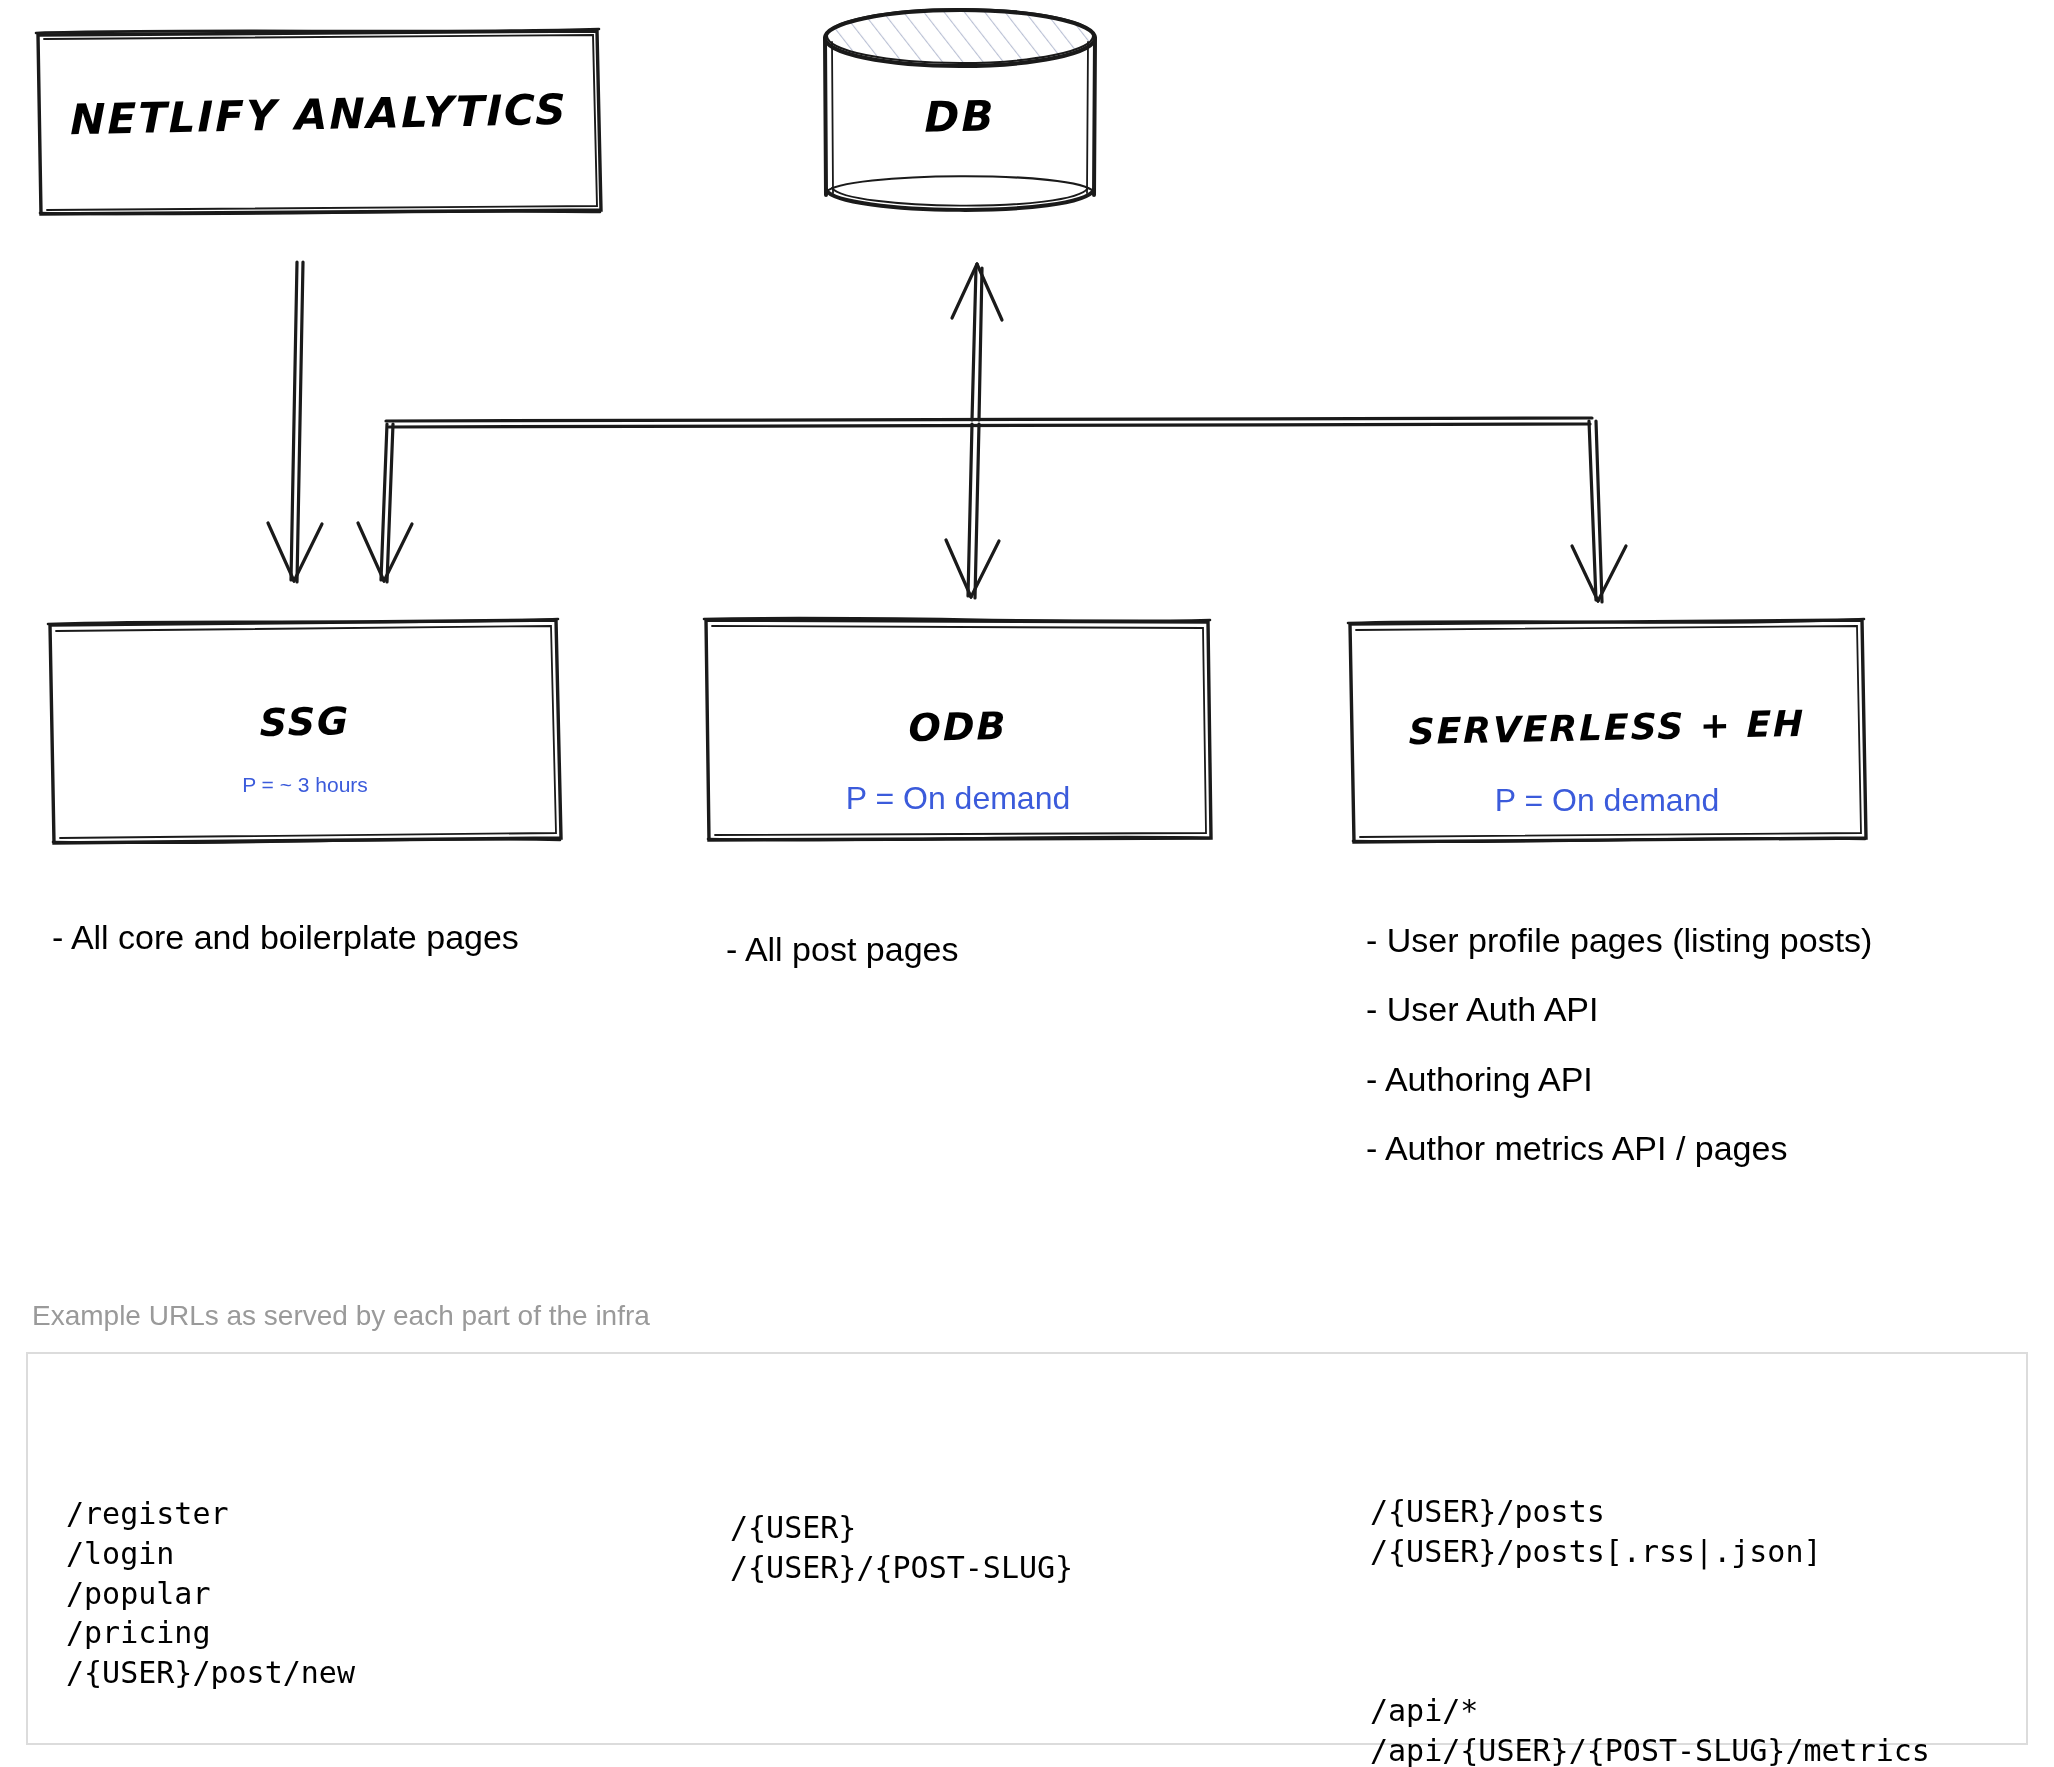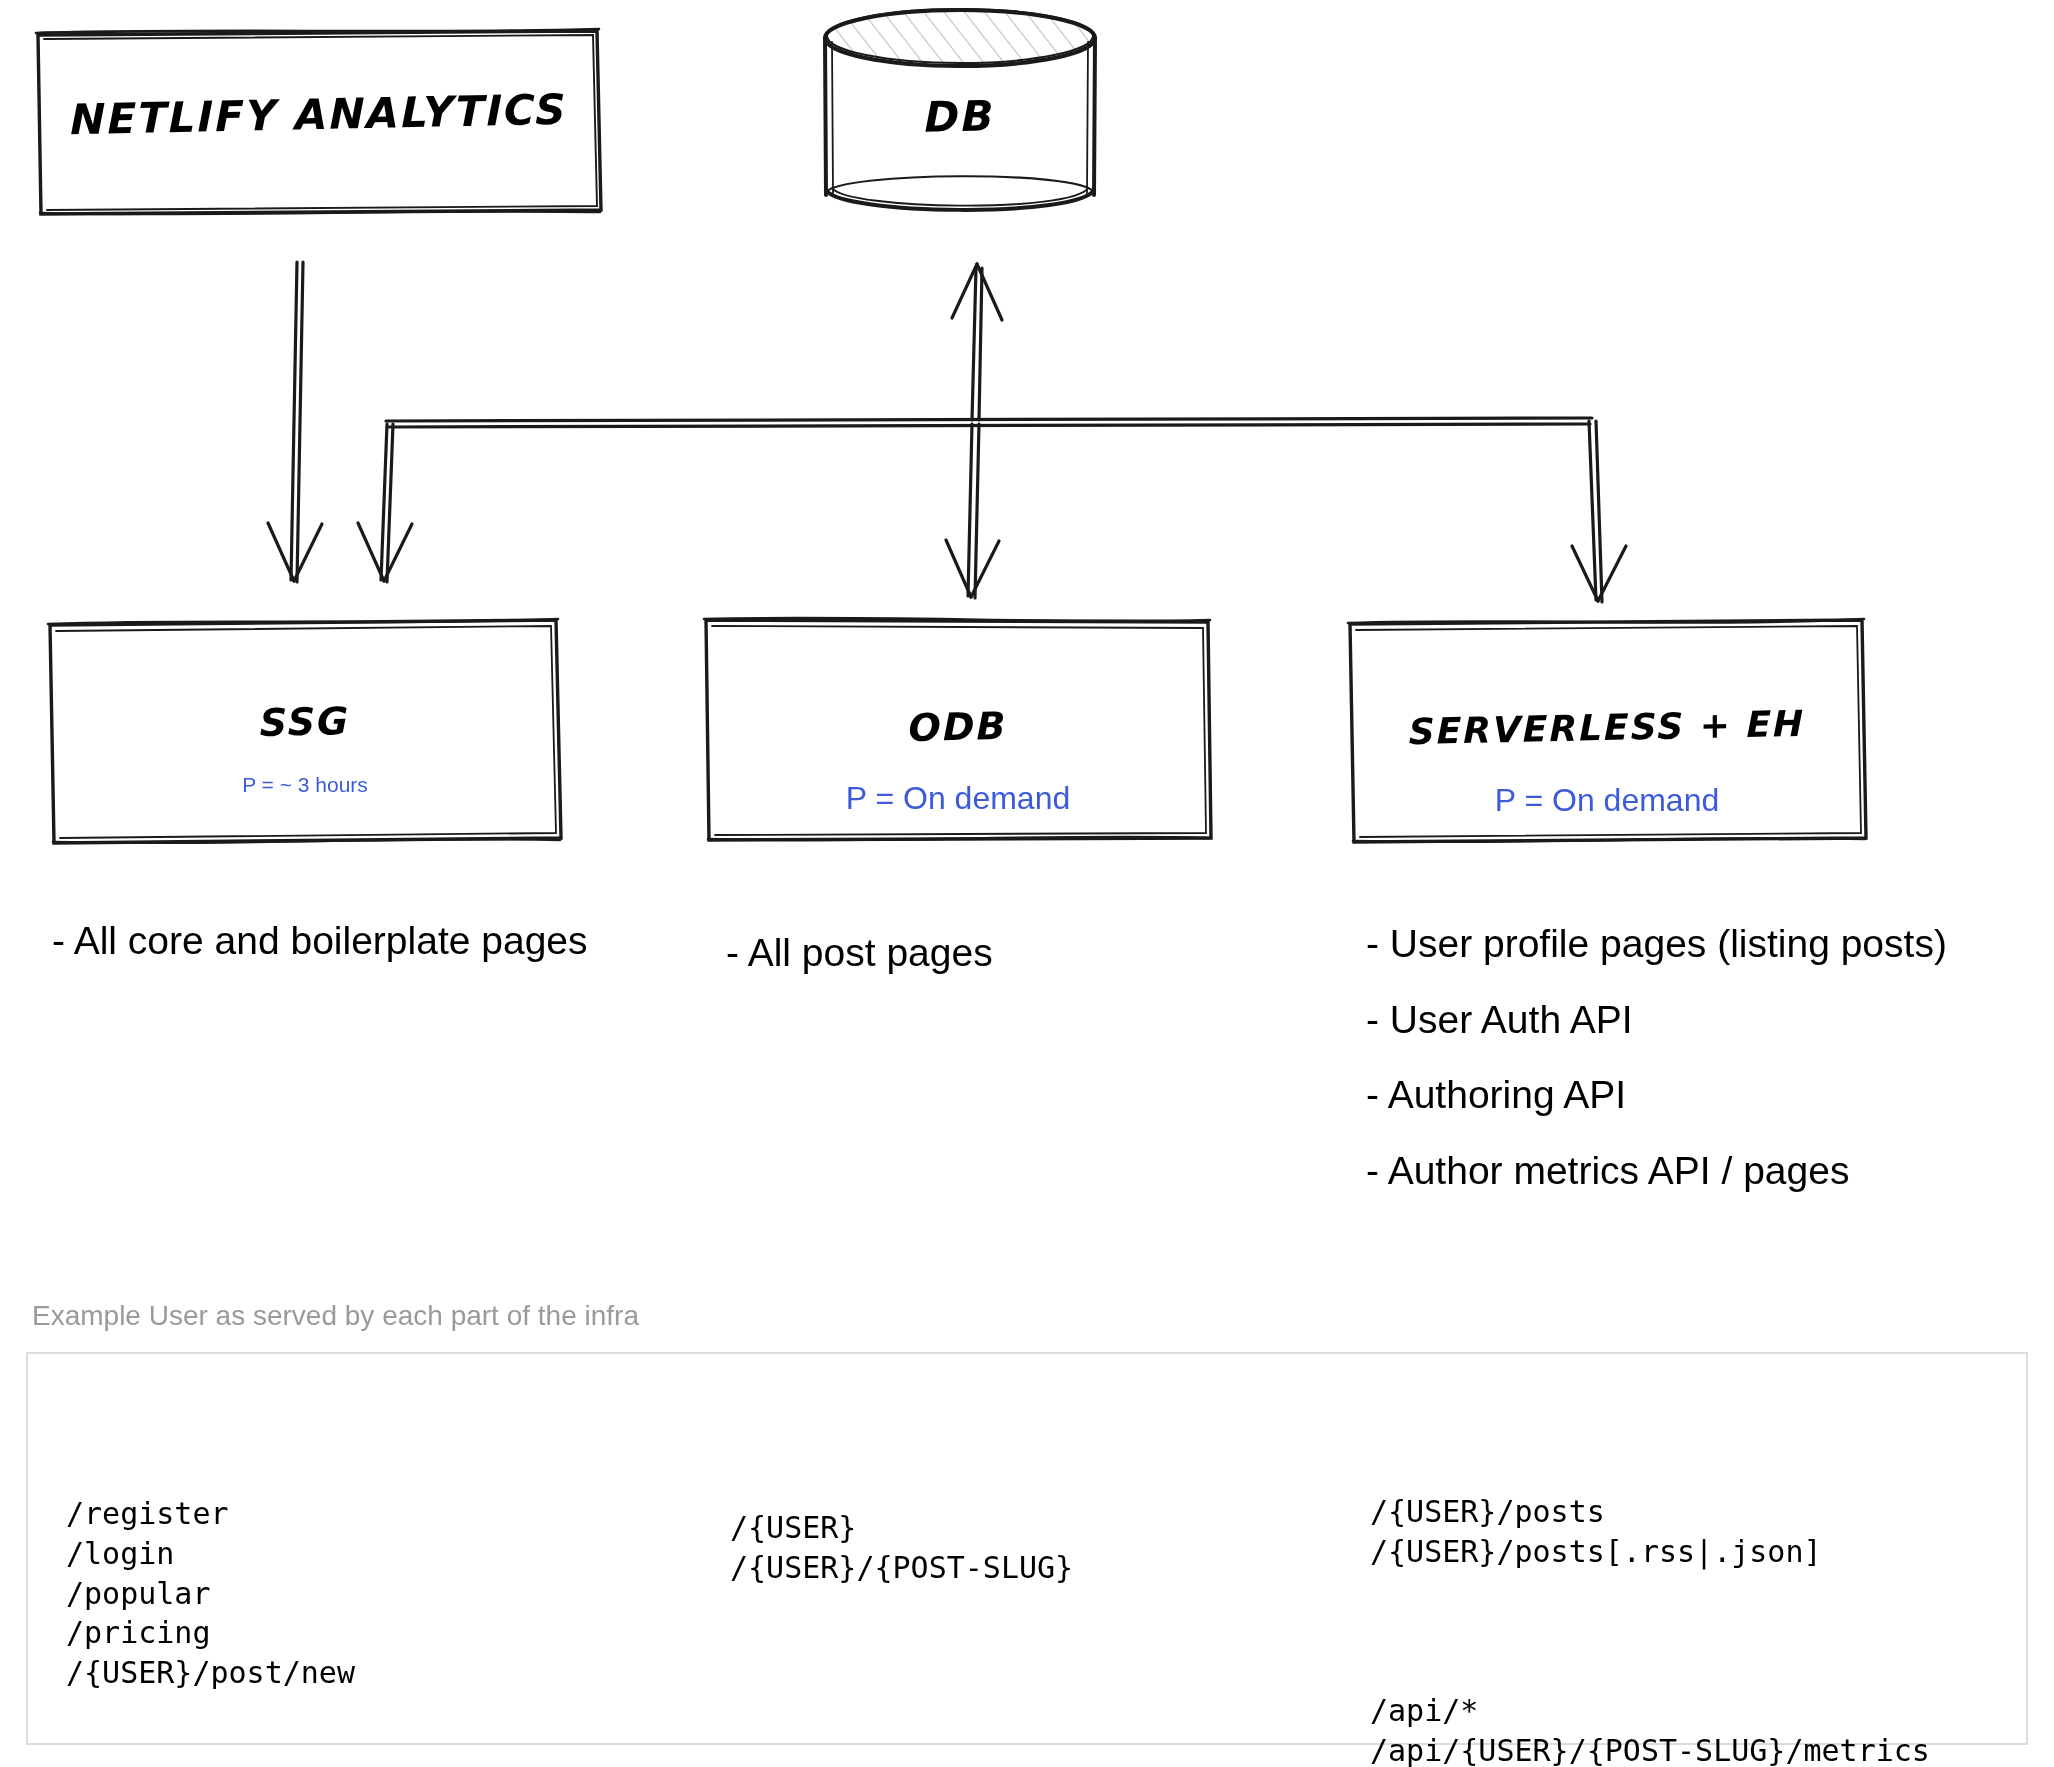--- a/index.html
+++ b/index.html
@@ -50,21 +50,21 @@
   .period {
     color: #3b5bdb;
     font-family: "Liberation Sans", sans-serif;
     font-weight: 400;
   }
 
   .bullets {
     position: absolute;
     color: #000000;
     font-family: "Liberation Sans", sans-serif;
-    font-size: 39px;
+    font-size: 34px;
     line-height: 1.22;
   }
   .bullets .item { margin-bottom: 28px; white-space: pre; }
   .bullets .item:last-child { margin-bottom: 0; margin-top: 9px; }
 
   .caption {
     position: absolute;
     color: #9a9a9a;
     font-family: "Liberation Sans", sans-serif;
     font-size: 28px;
@@ -203,21 +203,21 @@
     <div class="item">- All post pages</div>
   </div>
 
   <div class="bullets" style="left:1366px; top:920px; width:560px;">
     <div class="item">- User profile pages (listing posts)</div>
     <div class="item">- User Auth API</div>
     <div class="item">- Authoring API</div>
     <div class="item">- Author metrics API / pages</div>
   </div>
 
-  <div class="caption" style="left:32px; top:1300px;">Example User as served by each part of the infra</div>
+  <div class="caption" style="left:32px; top:1300px;">Example URLs as served by each part of the infra</div>
 
   <div class="urlbox" style="left:26px; top:1352px; width:2002px; height:393px;"></div>
 
   <div class="urlcol" style="left:66px; top:1414px; width:600px;">
     <div class="urlgroup">/register
 /login
 /popular
 /pricing
 /{USER}/post/new</div>
   </div>

